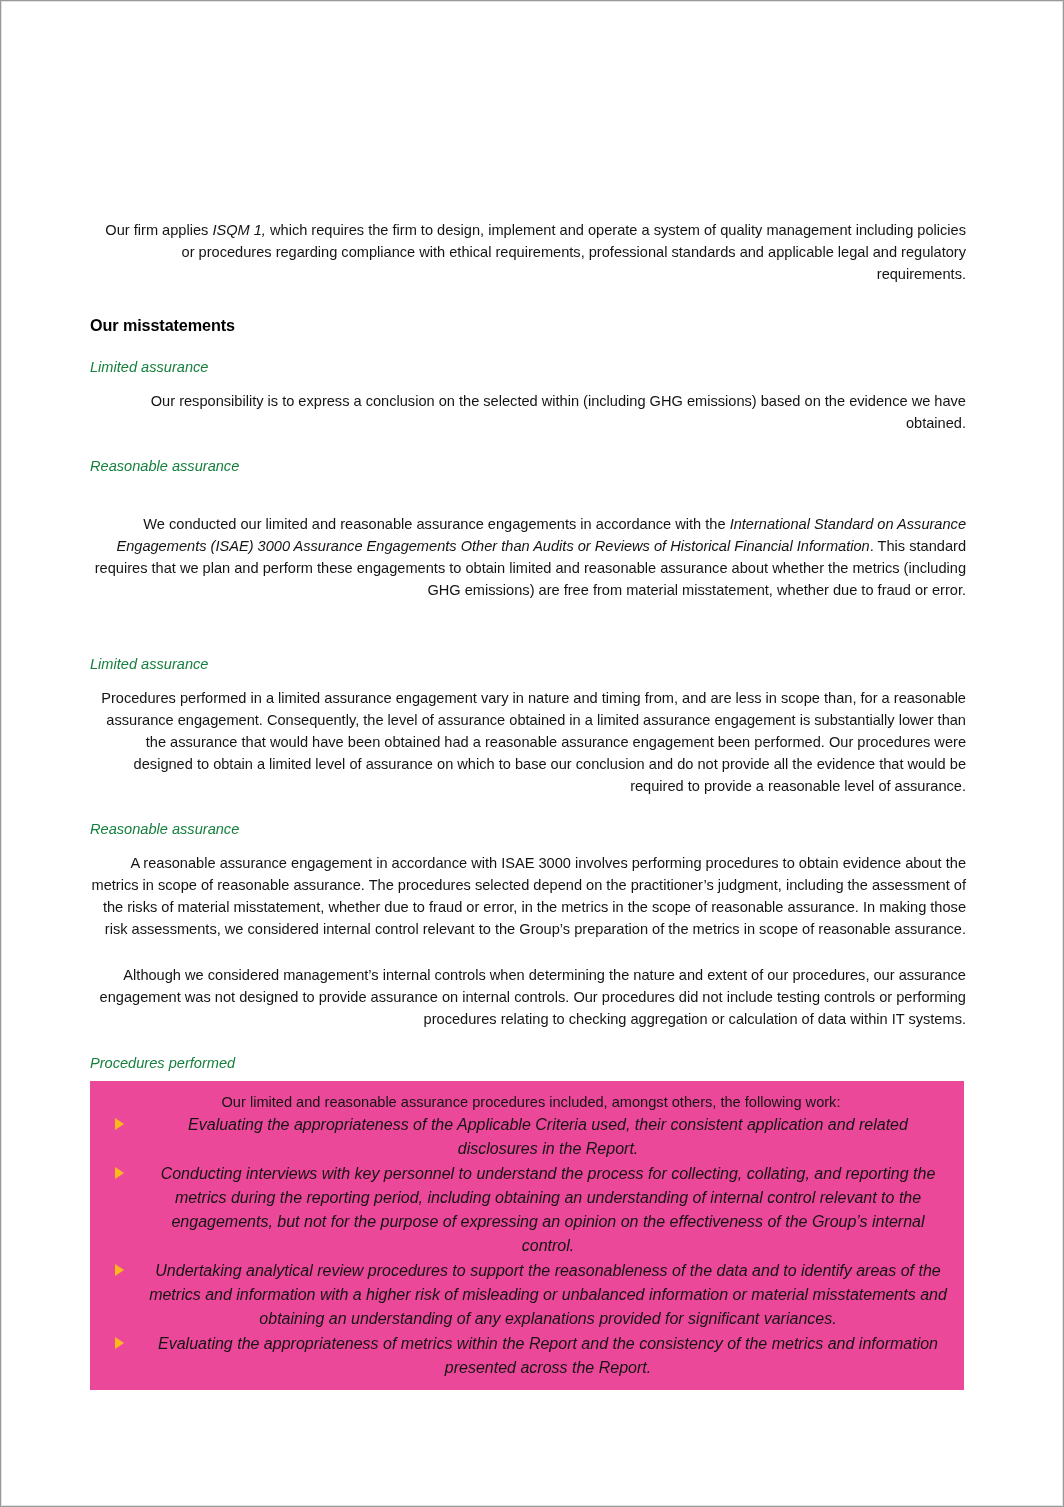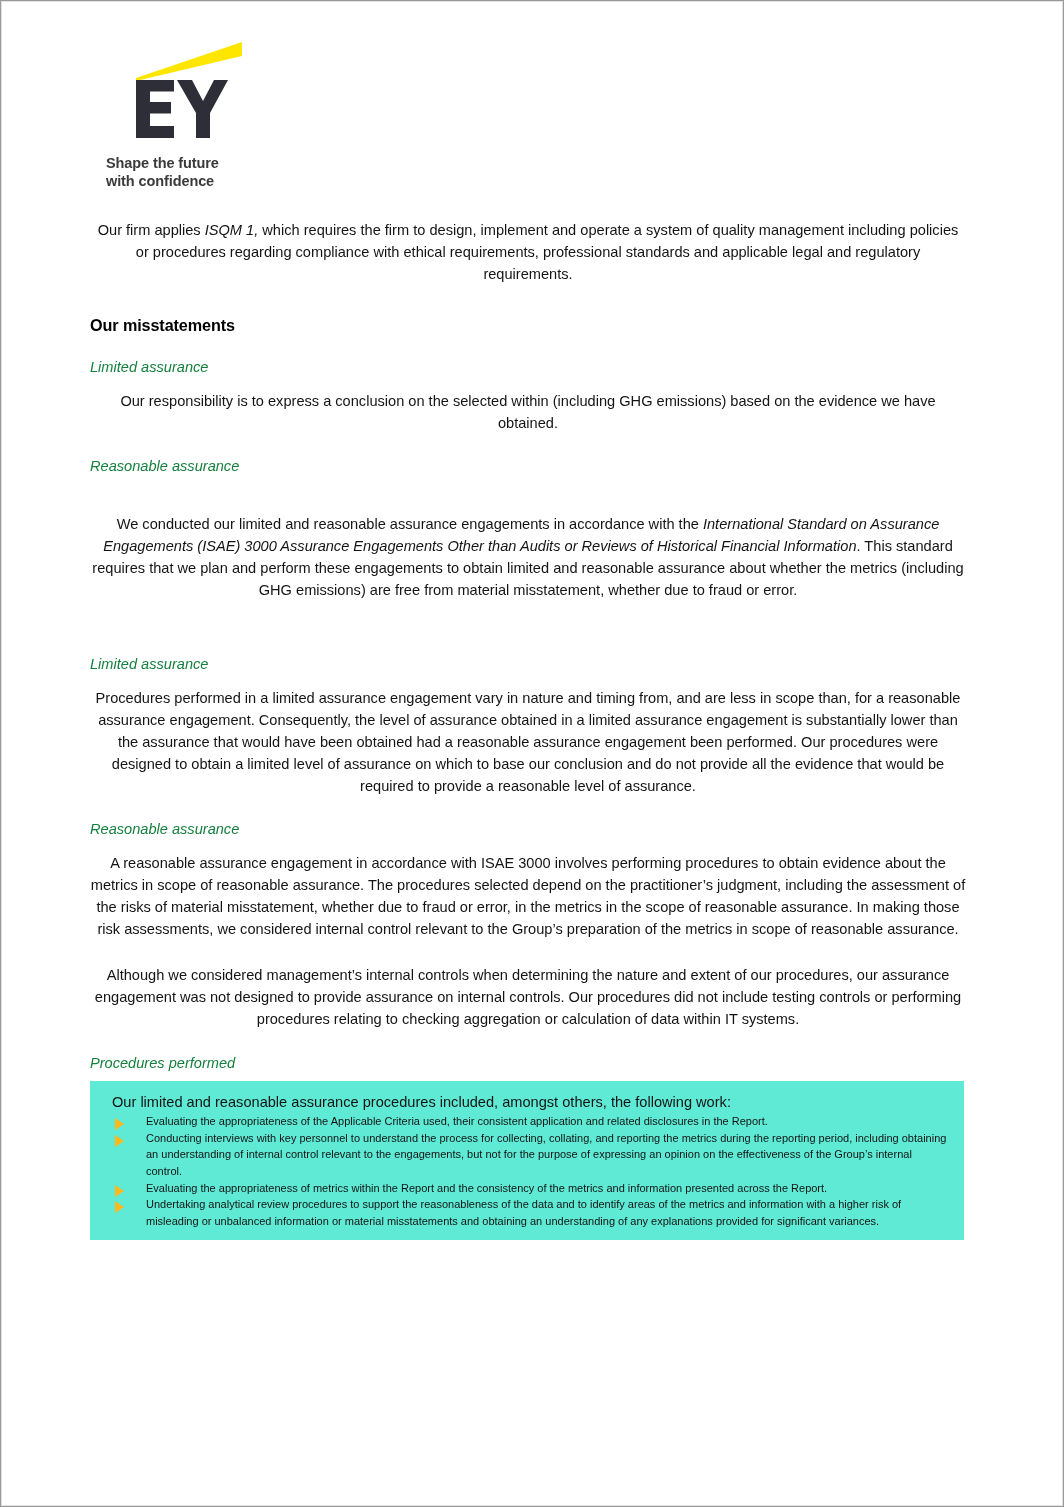--- a/index.html
+++ b/index.html
@@ -57,21 +57,21 @@
     position: absolute;
     left: 88px;
     top: 218px;
     width: 876px;
     color: #1a1a1a;
   }
   p.body {
     font-size: 14.6px;
     line-height: 1.50;
     margin: 0 0 0 0;
-    text-align: center;
+    text-align: right;
     color: #141414;
   }
   .gap-sm { height: 16px; }
   .gap-md { height: 24px; }
   .gap-lg { height: 30px; }
 
   h2.section {
     font-size: 16.2px;
     font-weight: bold;
     margin: 0;
@@ -81,76 +81,65 @@
   .subhead {
     font-size: 14.6px;
     font-style: italic;
     margin: 0;
     color: #15803d;
   }
   .it { font-style: italic; }
 
   
   .proc-box {
-    background: #5eead4;
+    background: #ec4899;
     padding: 10px 14px 10px 12px;
     width: 874px;
     box-sizing: border-box;
     margin-left: 0px;
+    text-align: center;
   }
   .proc-lead, .proc-tail {
     font-size: 14.6px;
     line-height: 1.52;
     color: #141414;
     margin: 0;
     padding-left: 10px;
   }
   ul.proc-list {
     list-style: none;
     margin: 0;
     padding: 0;
   }
   ul.proc-list li {
     position: relative;
-    font-size: 11px;
+    font-size: 16px;
     line-height: 1.52;
     color: #141414;
     padding-left: 44px;
     margin: 0;
+    font-style: italic;
   }
   .bullet-tri {
     position: absolute;
     left: 13px;
     top: 5px;
     width: 0;
     height: 0;
     border-top: 6px solid transparent;
     border-bottom: 6px solid transparent;
     border-left: 9px solid #ffb81c;
   }
 </style>
 </head>
 <body>
 
 <div class="page">
   <div class="page-inner">
 
-    <div class="logo-block">
-      <svg class="logo-swoosh" width="106" height="40" viewBox="0 0 106 40">
-        <polygon points="0,36 106,0 106,14 0,39" fill="#ffe600"></polygon>
-      </svg>
-      <svg class="logo-ey" width="92" height="58" viewBox="0 0 92 58">
-        <path d="M0,0 L38,0 L38,11.5 L14,11.5 L14,22 L35,22 L35,33.5 L14,33.5 L14,46 L38,46 L38,58 L0,58 Z" fill="#2e2e38"></path>
-        <path d="M41,0 L56,0 L67,21 L78,0 L92,0 L74,33 L74,58 L60,58 L60,33 Z" fill="#2e2e38"></path>
-      </svg>
-      <div class="logo-tagline">
-        <span>Shape the future</span>
-        <span>with confidence</span>
-      </div>
-    </div>
 
     <div class="content">
 
       <p class="body"><span>Our firm applies </span><em class="it">ISQM 1,</em><span> which requires the firm to design, implement and operate a system of quality management including policies or procedures regarding compliance with ethical requirements, professional standards and applicable legal and regulatory requirements.</span></p>
 
       <div class="gap-lg"></div>
 
       <h2 class="section">Our misstatements</h2>
 
       <div class="gap-md"></div>
@@ -200,25 +189,25 @@
           <li>
             <span class="bullet-tri"></span>
             <span>Evaluating the appropriateness of the Applicable Criteria used, their consistent application and related disclosures in the Report.</span>
           </li>
           <li>
             <span class="bullet-tri"></span>
             <span>Conducting interviews with key personnel to understand the process for collecting, collating, and reporting the metrics during the reporting period, including obtaining an understanding of internal control relevant to the engagements, but not for the purpose of expressing an opinion on the effectiveness of the Group’s internal control.</span>
           </li>
           <li>
             <span class="bullet-tri"></span>
+            <span>Undertaking analytical review procedures to support the reasonableness of the data and to identify areas of the metrics and information with a higher risk of misleading or unbalanced information or material misstatements and obtaining an understanding of any explanations provided for significant variances.</span>
+          </li>
+          <li>
+            <span class="bullet-tri"></span>
             <span>Evaluating the appropriateness of metrics within the Report and the consistency of the metrics and information presented across the Report.</span>
-          </li>
-          <li>
-            <span class="bullet-tri"></span>
-            <span>Undertaking analytical review procedures to support the reasonableness of the data and to identify areas of the metrics and information with a higher risk of misleading or unbalanced information or material misstatements and obtaining an understanding of any explanations provided for significant variances.</span>
           </li>
         </ul>
 
       </div>
 
     </div>
   </div>
 </div>
 
 </body></html>

